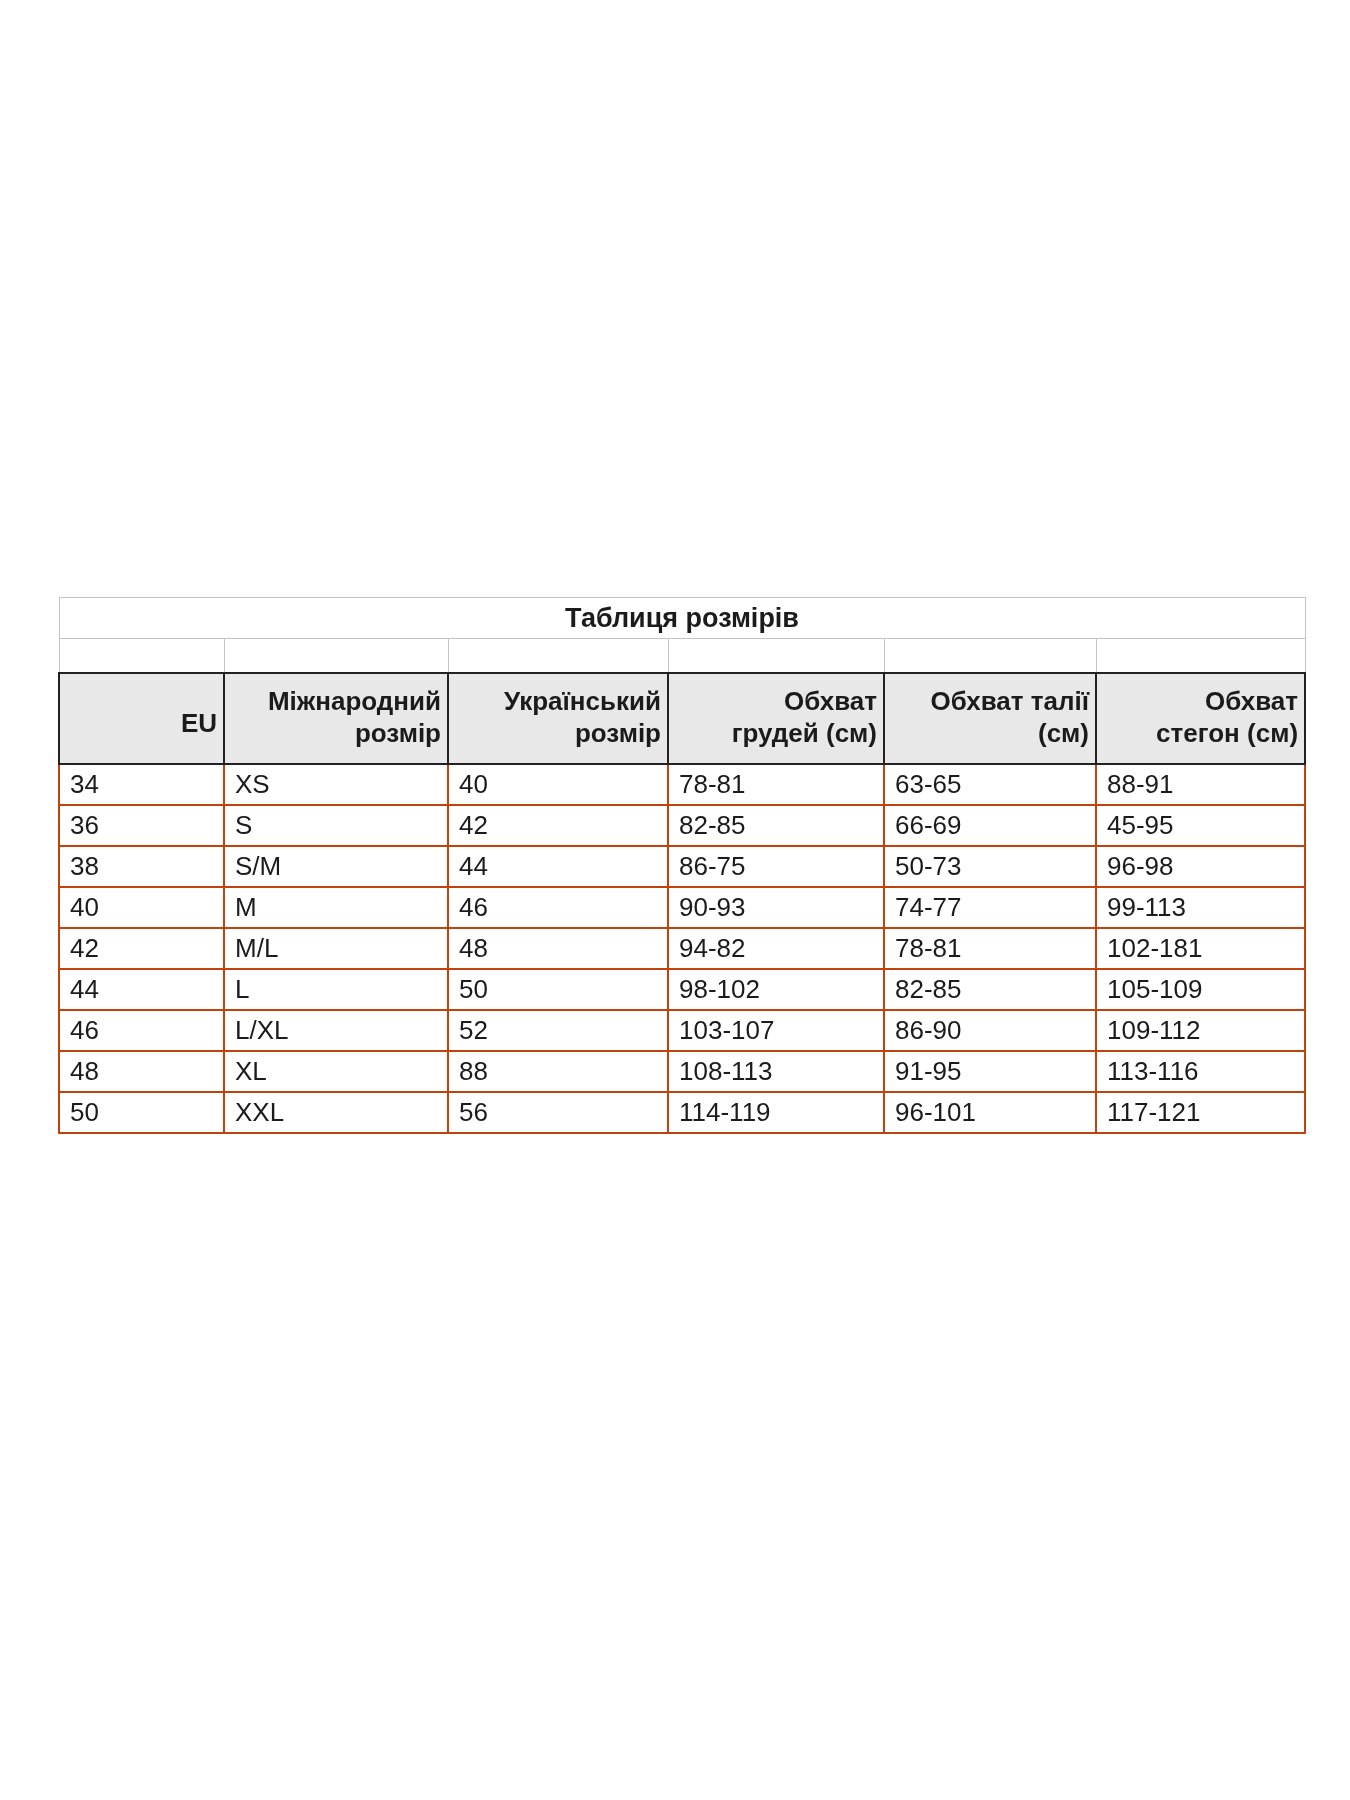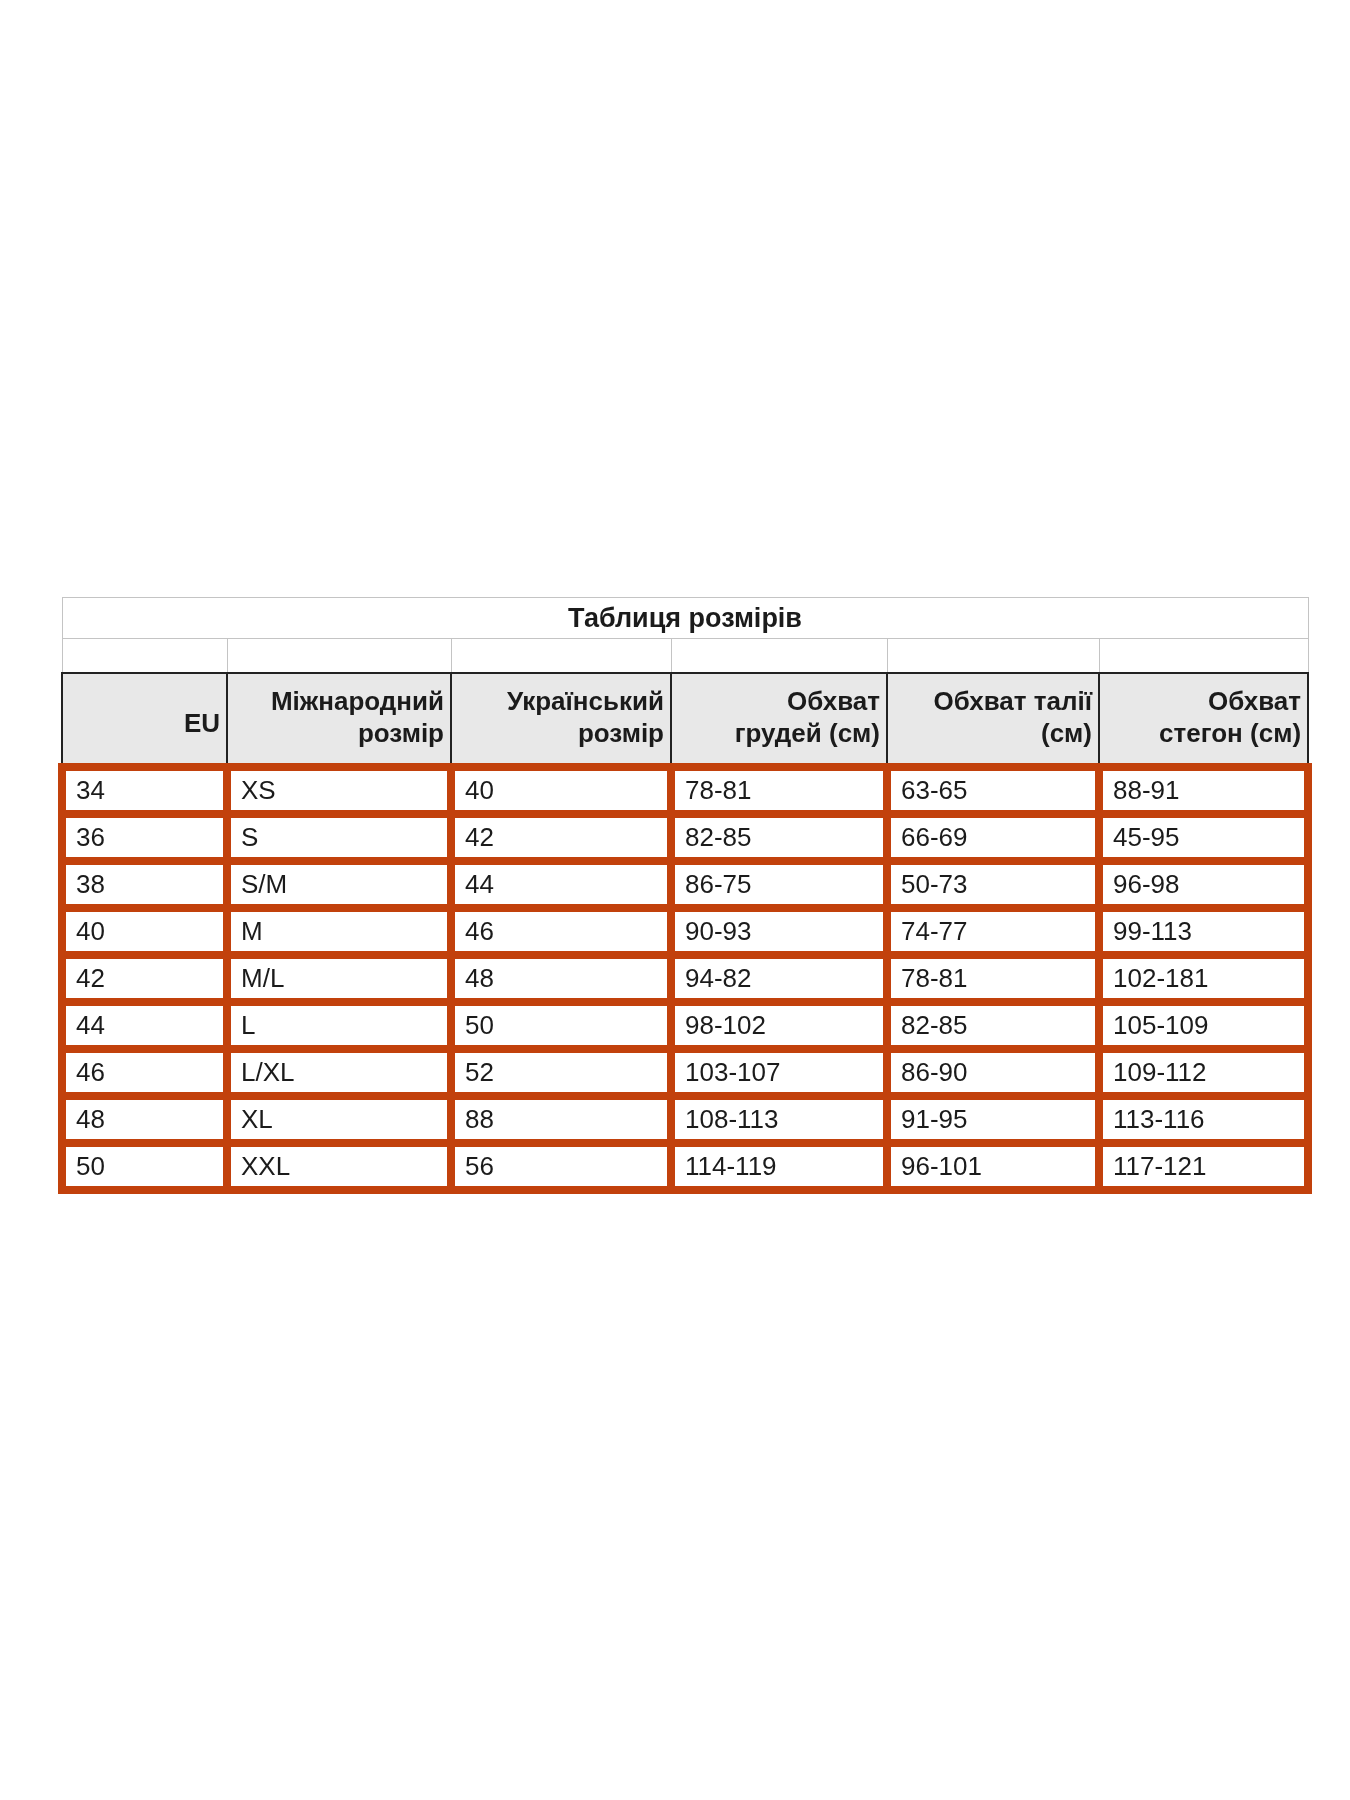--- a/index.html
+++ b/index.html
@@ -47,21 +47,21 @@
     line-height: 32px;
     white-space: pre-line;
     padding: 3px 6px 6px 6px;
     height: 62px;
   }
   th.hdr-eu {
     vertical-align: bottom;
     padding-bottom: 24px;
   }
   td.cell {
-    border: 8px solid #c2410c;
+    border: 2px solid #c2410c;
     height: 39px;
     font-size: 26px;
     font-weight: normal;
     text-align: left;
     vertical-align: middle;
     padding: 0 4px 0 10px;
     background: #ffffff;
     white-space: nowrap;
   }
 </style>

